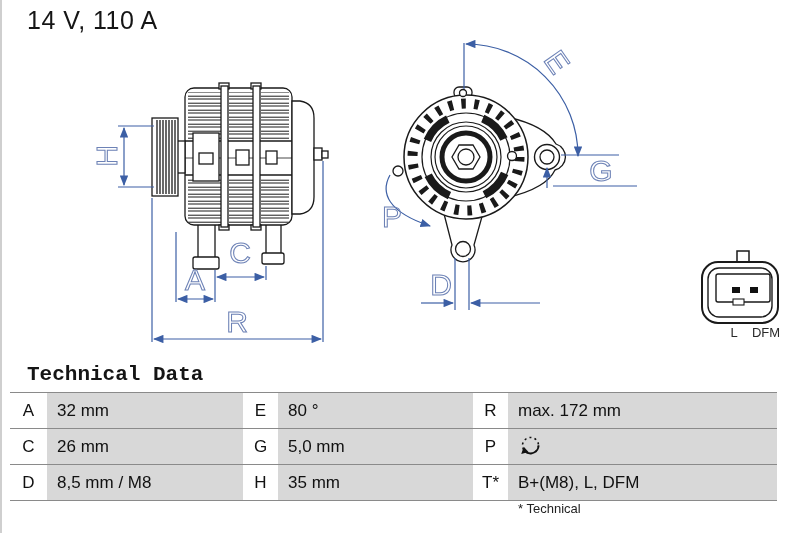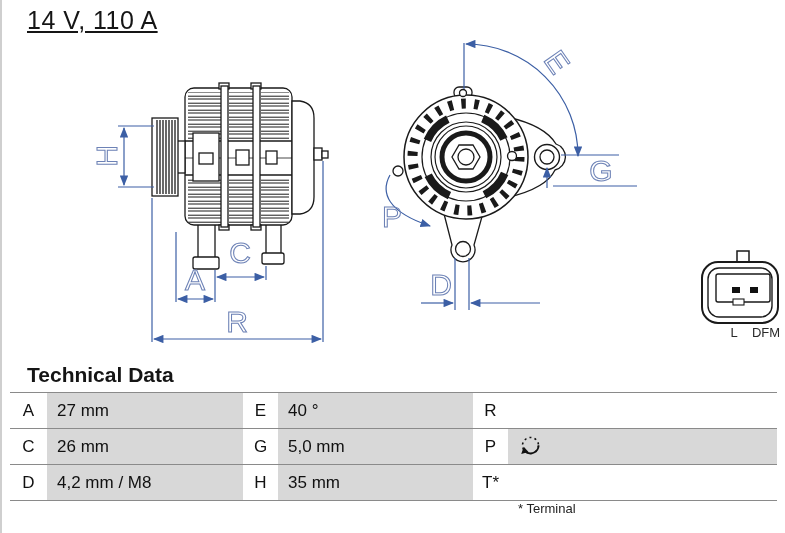--- a/index.html
+++ b/index.html
@@ -1,23 +1,23 @@
 <!DOCTYPE html>
 <html><head>
 <meta charset="utf-8">
 <style>
   html,body{margin:0;padding:0;}
   body{
     width:785px;height:533px;background:#ffffff;position:relative;overflow:hidden;
     font-family:"Liberation Sans",sans-serif;color:#111;
   }
   .left-edge{position:absolute;left:0;top:0;width:2px;height:533px;background:#cfcfcf;}
-  .title{position:absolute;left:27px;top:6px;font-size:25px;letter-spacing:.5px;color:#151515;text-decoration:underline;}
+  .title{position:absolute;left:27px;top:6px;font-size:25px;letter-spacing:.5px;color:#151515;}
   svg.drawing{position:absolute;left:0;top:0;}
-  .tech-heading{position:absolute;left:27px;top:363px;font-size:21px;font-weight:bold;color:#151515;}
+  .tech-heading{position:absolute;left:27px;top:363px;font-size:21px;font-weight:bold;color:#151515;font-family:Liberation Mono, monospace;}
   .data-table{position:absolute;left:10px;top:392px;width:767px;border-bottom:1px solid #8a8a8a;}
   .t-row{display:grid;grid-template-columns:37px 196px 35px 195px 35px 1fr;border-top:1px solid #8a8a8a;height:35px;}
   .key-cell{background:#fff;display:flex;align-items:center;justify-content:center;font-size:17px;}
   .val-cell{background:#d8d8d8;display:flex;align-items:center;padding-left:10px;font-size:17px;}
   .footnote{position:absolute;left:518px;top:501px;font-size:13px;color:#222;}
   .dim-line{stroke:#3c5fa5;stroke-width:1.2;fill:none;}
   .dim-label{font-size:30px;fill:none;stroke:#6d82b6;stroke-width:1.05;font-family:"Liberation Sans",sans-serif;}
   .blk{stroke:#1a1a1a;fill:#fff;}
   .conn-label{font-size:13px;fill:#2a2a2a;font-family:"Liberation Sans",sans-serif;}
 </style>
@@ -163,41 +163,43 @@
     <text class="conn-label" x="734" y="337" text-anchor="middle">L</text>
     <text class="conn-label" x="766" y="337" text-anchor="middle">DFM</text>
   </g>
 </svg>
 
 <div class="tech-heading">Technical Data</div>
 
 <div class="data-table">
   <div class="t-row">
     <div class="key-cell">A</div>
-    <div class="val-cell">27 mm</div>
+    <div class="val-cell">32 mm</div>
     <div class="key-cell">E</div>
-    <div class="val-cell">40 °</div>
+    <div class="val-cell">80 °</div>
     <div class="key-cell">R</div>
+    <div class="val-cell">max. 172 mm</div>
   </div>
   <div class="t-row">
     <div class="key-cell">C</div>
     <div class="val-cell">26 mm</div>
     <div class="key-cell">G</div>
     <div class="val-cell">5,0 mm</div>
     <div class="key-cell">P</div>
     <div class="val-cell">
       <svg width="25" height="25" viewBox="0 0 25 25">
         <circle cx="12.5" cy="11.5" r="8" fill="none" stroke="#111" stroke-width="1.6" stroke-dasharray="2 3.2"></circle>
         <path d="M20.5,11.5 A8,8 0 0 1 7,17.2" fill="none" stroke="#111" stroke-width="1.8"></path>
         <polygon points="3.2,20 10.5,18 5.8,12.8" fill="#111"></polygon>
       </svg>
     </div>
   </div>
   <div class="t-row">
     <div class="key-cell">D</div>
-    <div class="val-cell">4,2 mm / M8</div>
+    <div class="val-cell">8,5 mm / M8</div>
     <div class="key-cell">H</div>
     <div class="val-cell">35 mm</div>
     <div class="key-cell">T*</div>
+    <div class="val-cell">B+(M8), L, DFM</div>
   </div>
 </div>
 
-<div class="footnote">* Terminal</div>
+<div class="footnote">* Technical</div>
 
 </body></html>

